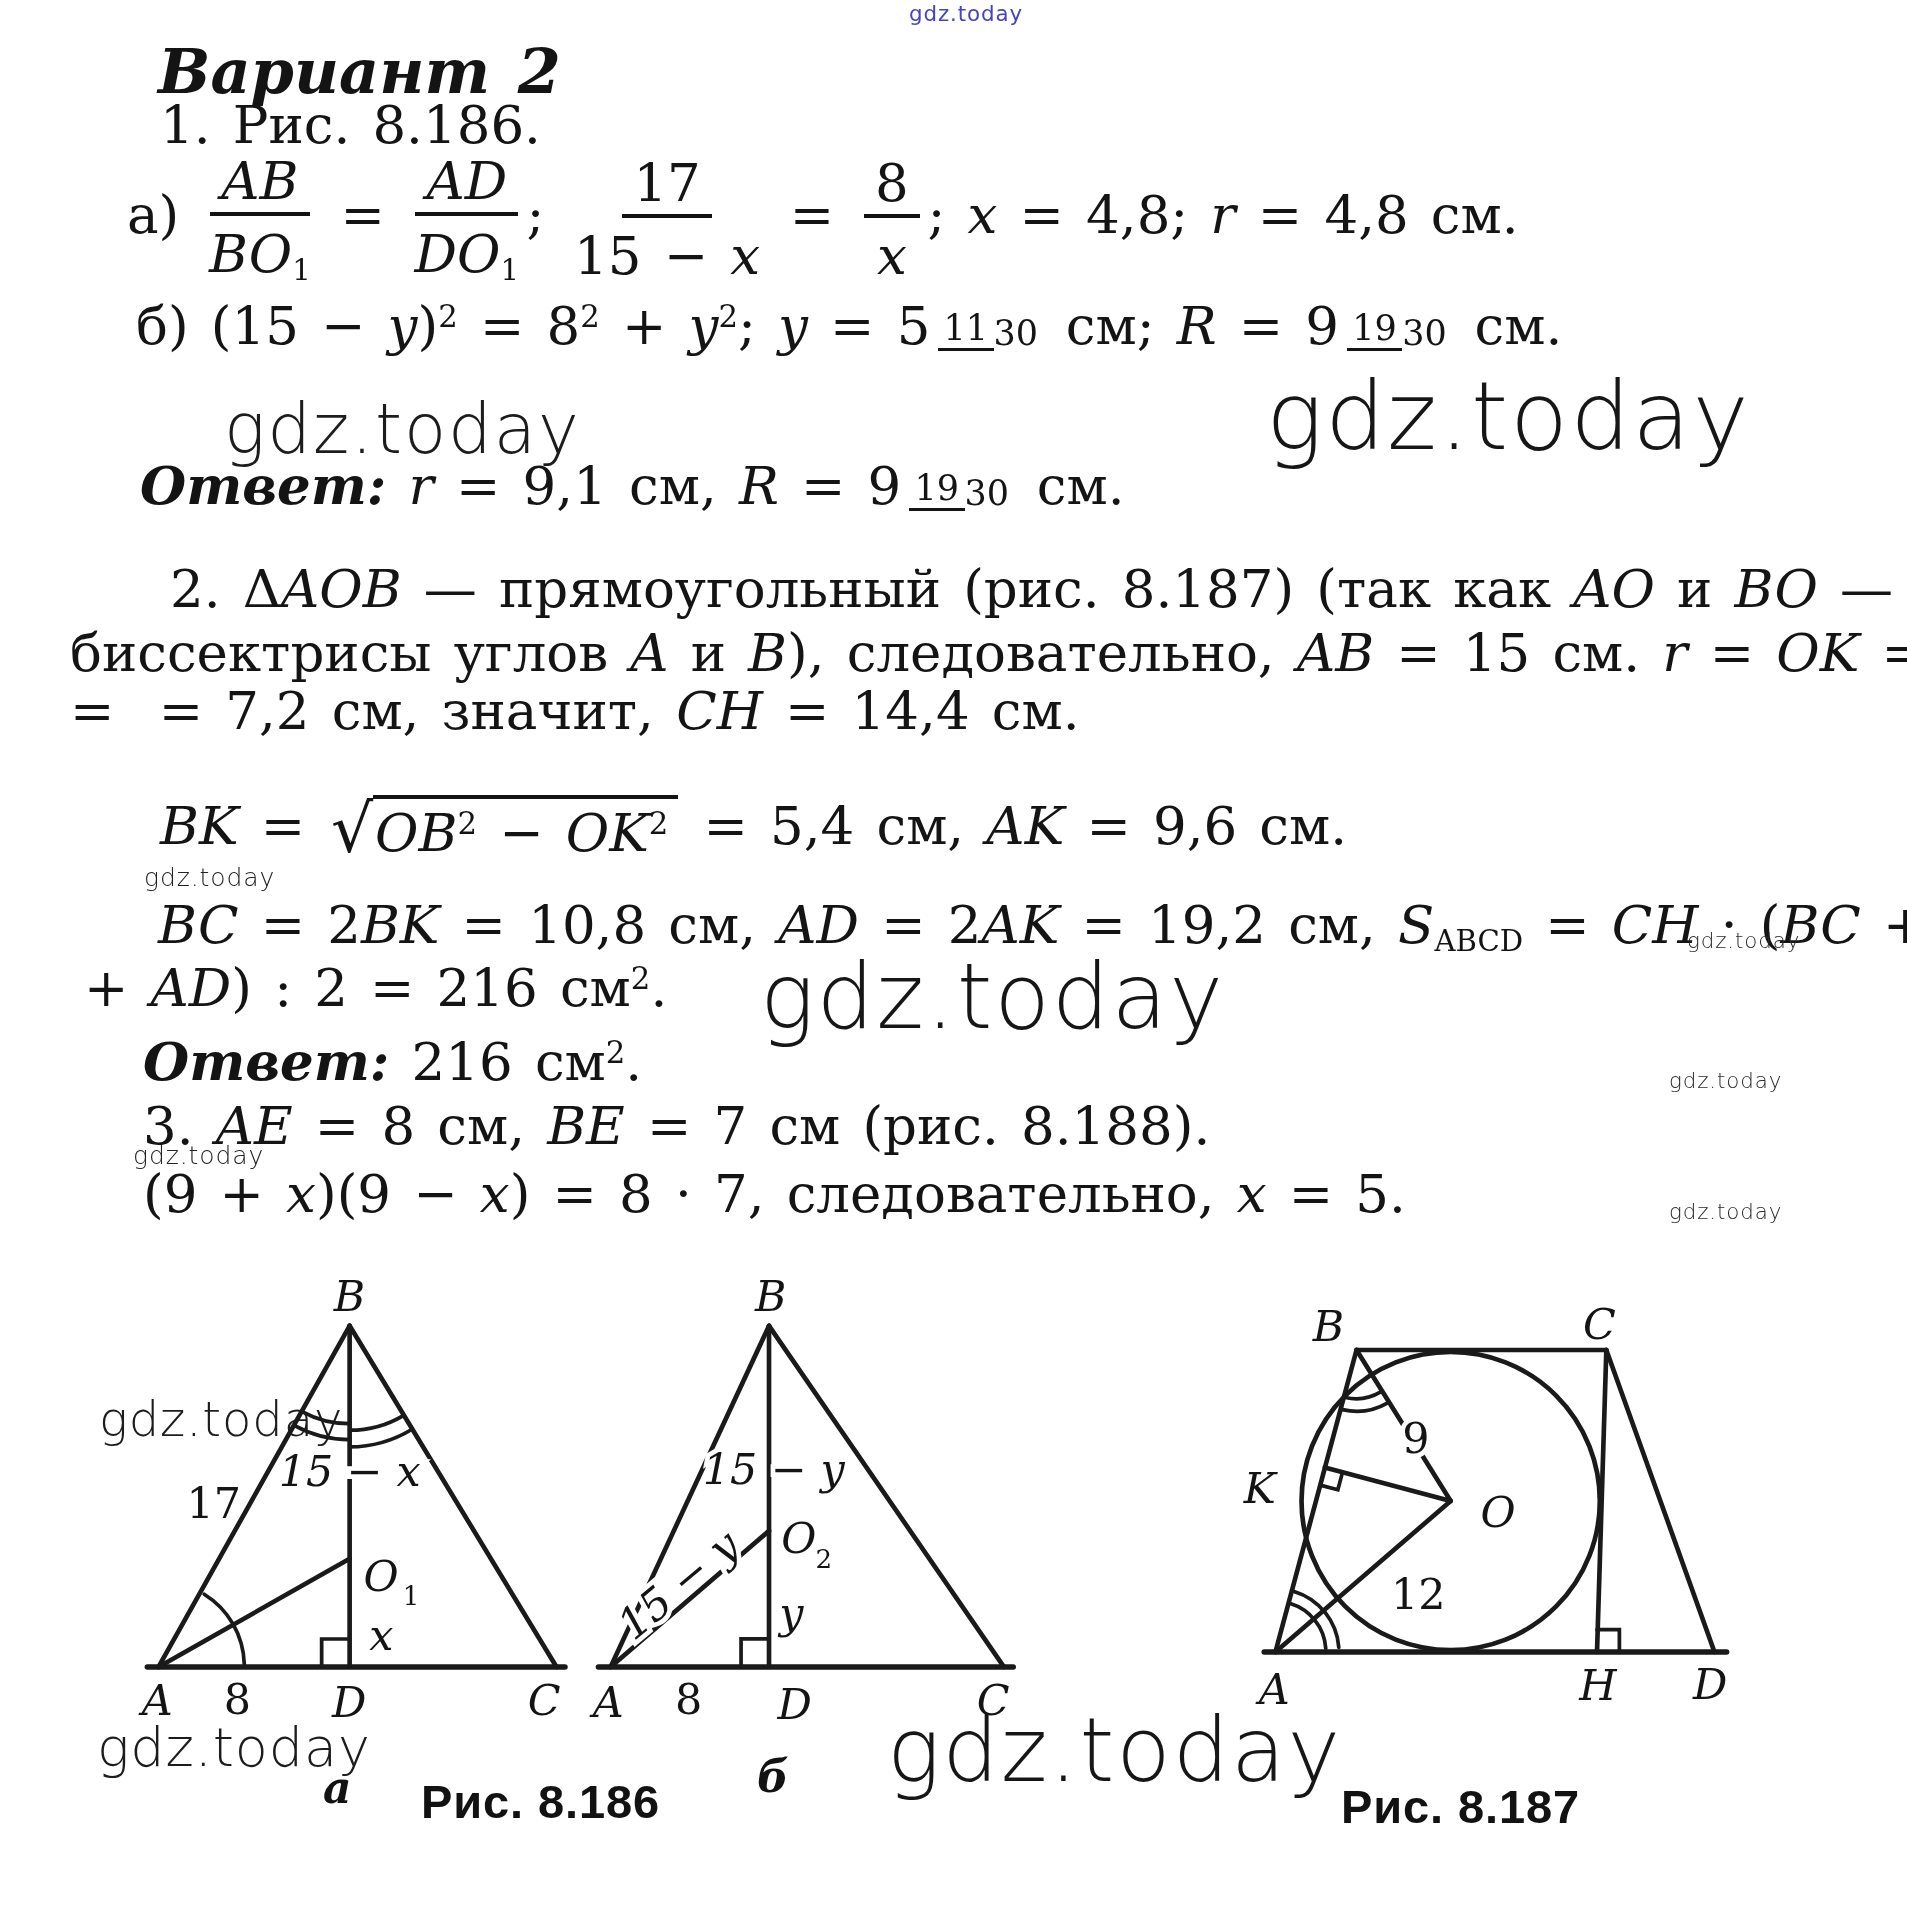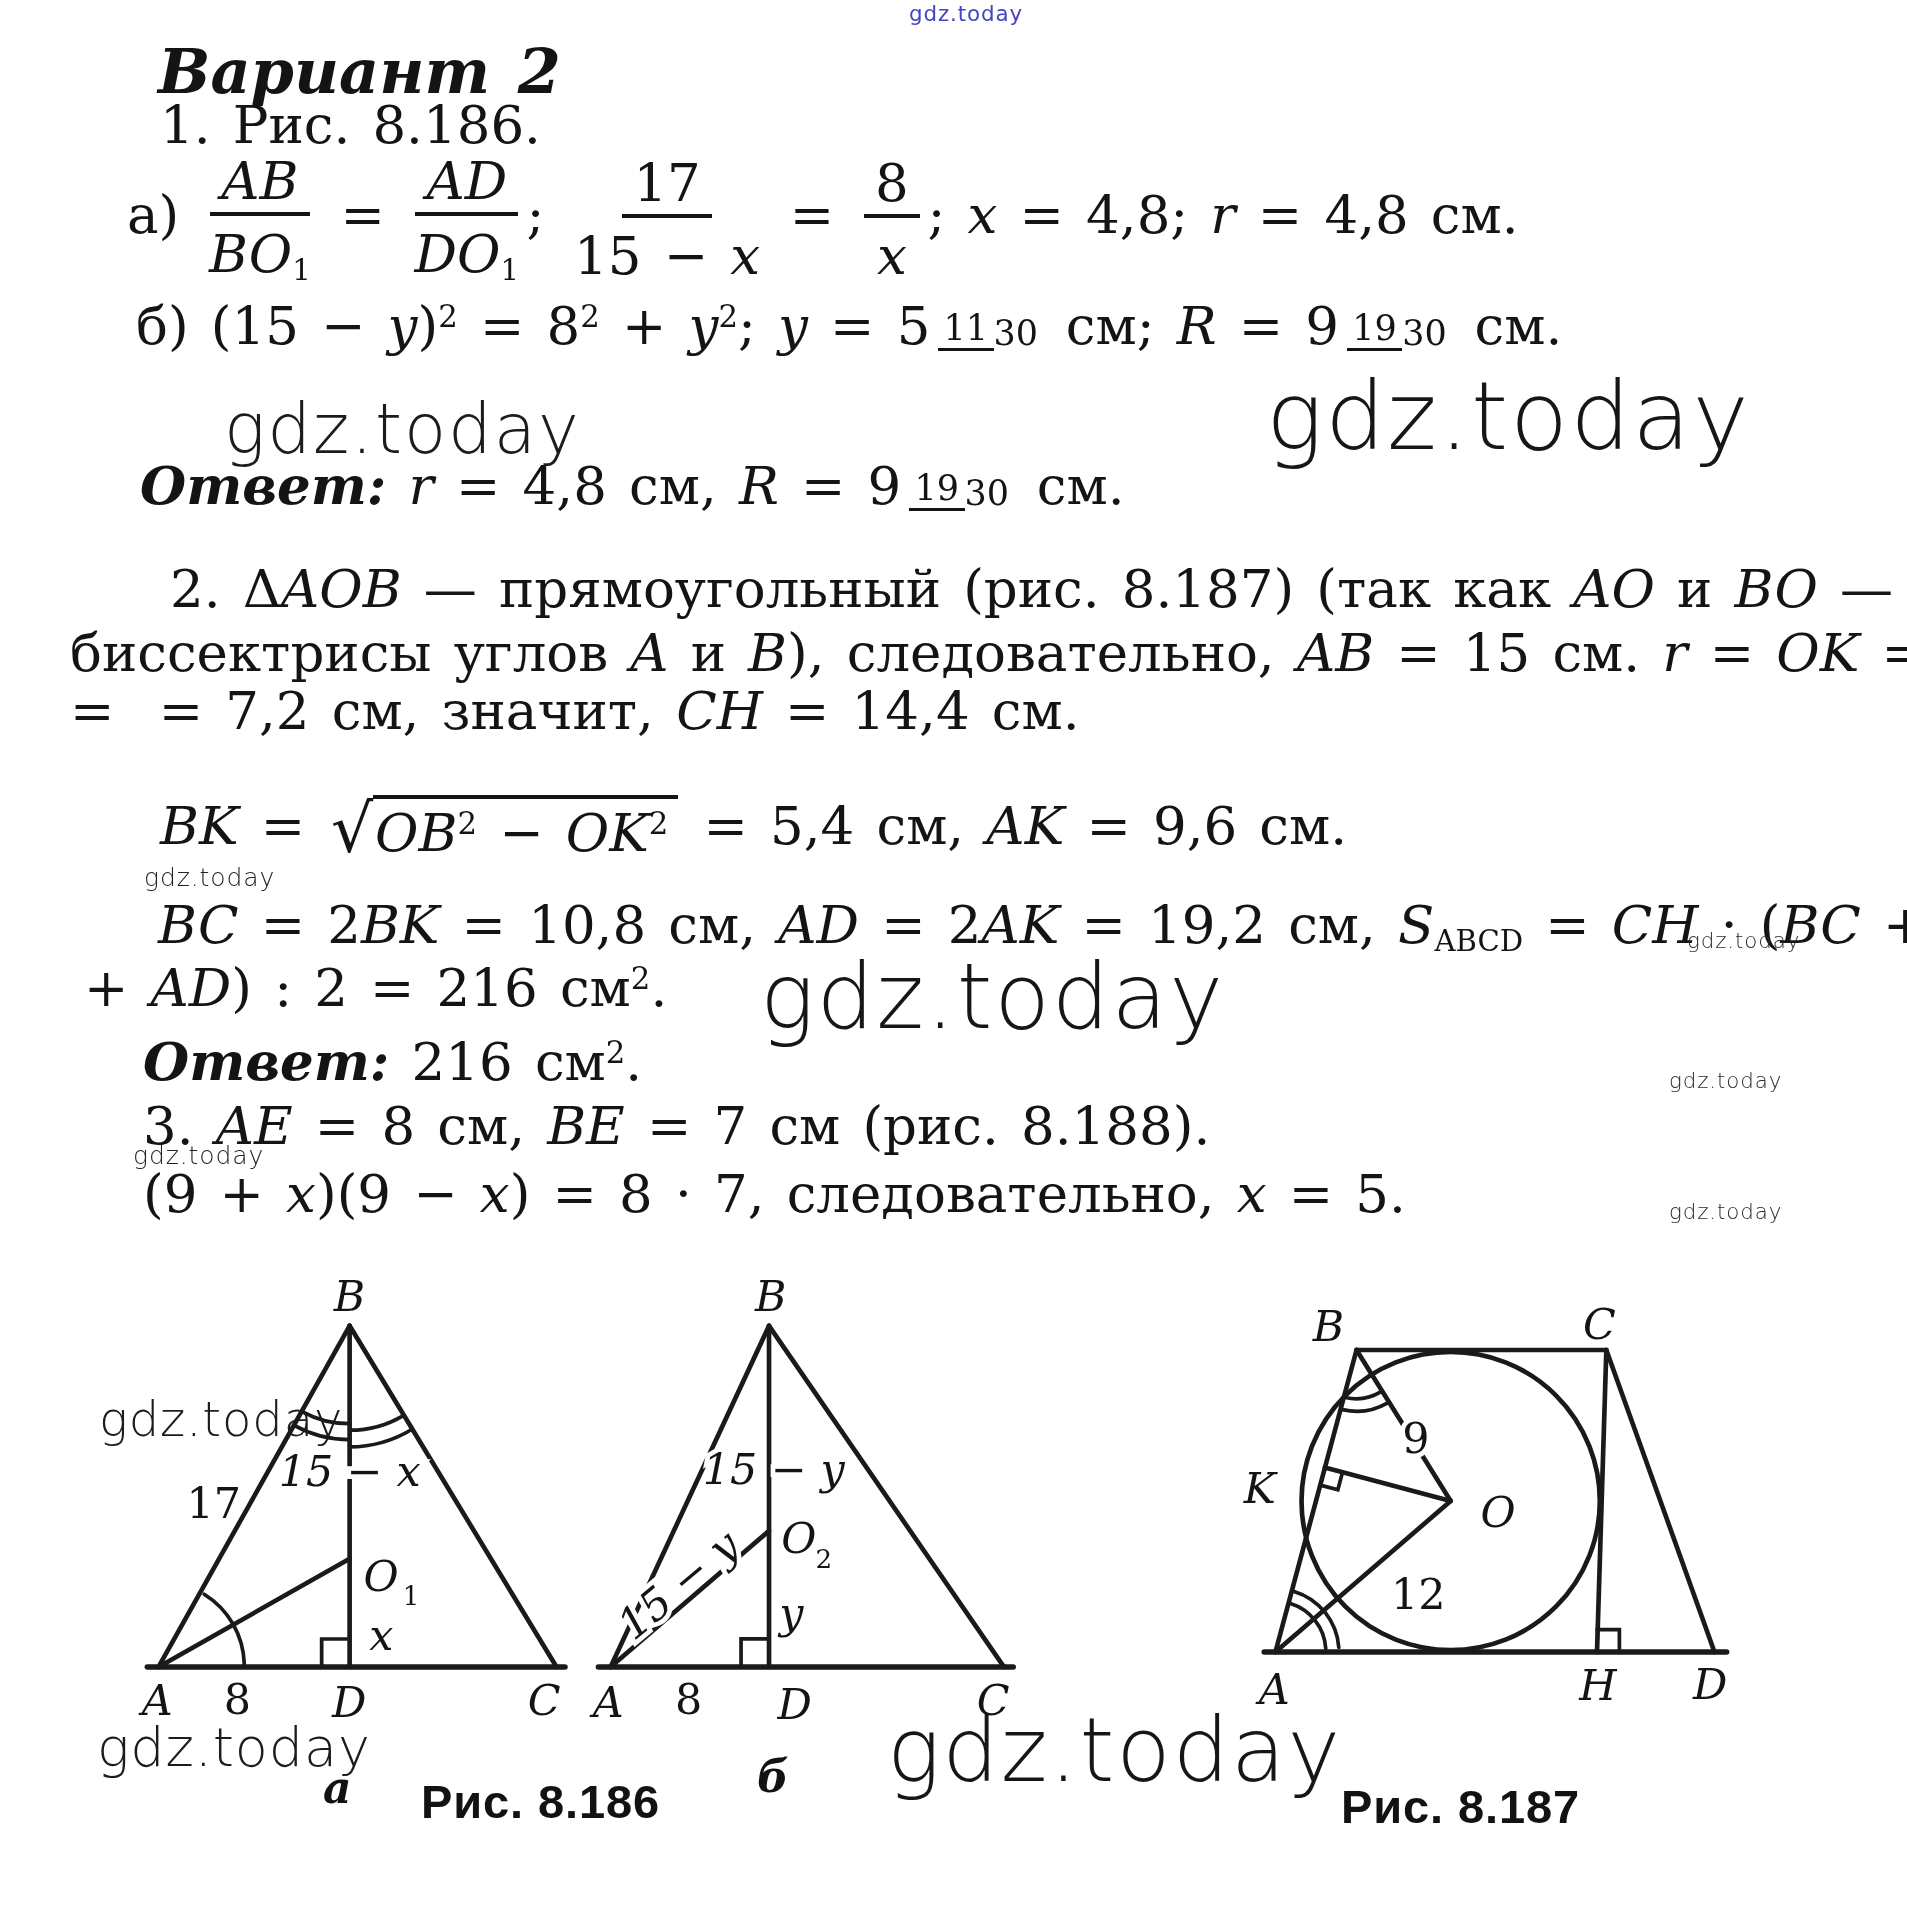--- a/index.html
+++ b/index.html
@@ -44,21 +44,21 @@
 </head>
 <body>
 
 <div id="page">
 
   <div id="text-layer">
       <div class="line" style="left: 158px; top: 34px; font-size: 62px;"><span class="bi">Вариант 2</span></div>
       <div class="line" style="left: 160px; top: 93px;"><span class="r">1. Рис. 8.186.</span></div>
       <div class="line" style="left: 127px; top: 152px;"><span class="r">а) </span><span class="frac"><span class="fnum"><span class="i">AB</span></span><span class="fden"><span class="i">BO</span><span class="sub">1</span></span></span><span class="r"> = </span><span class="frac"><span class="fnum"><span class="i">AD</span></span><span class="fden"><span class="i">DO</span><span class="sub">1</span></span></span><span class="r">; </span><span class="frac"><span class="fnum"><span class="r">17</span></span><span class="fden"><span class="r">15 − </span><span class="i">x</span></span></span><span class="r"> = </span><span class="frac"><span class="fnum"><span class="r">8</span></span><span class="fden"><span class="i">x</span></span></span><span class="r">; </span><span class="i">x</span><span class="r"> = 4,8; </span><span class="i">r</span><span class="r"> = 4,8 см.</span></div>
       <div class="line" style="left: 136px; top: 294px;"><span class="r">б) (15 − </span><span class="i">y</span><span class="r">)</span><span class="sup">2</span><span class="r"> = 8</span><span class="sup">2</span><span class="r"> + </span><span class="i">y</span><span class="sup">2</span><span class="r">; </span><span class="i">y</span><span class="r"> = 5</span><span class="mix"><span class="fnum">11</span><span class="fden">30</span></span><span class="r"> см; </span><span class="i">R</span><span class="r"> = 9</span><span class="mix"><span class="fnum">19</span><span class="fden">30</span></span><span class="r"> см.</span></div>
-      <div class="line" style="left: 140px; top: 453px;"><span class="bi">Ответ:</span><span class="r"> </span><span class="i">r</span><span class="r"> = 4,8 см, </span><span class="i">R</span><span class="r"> = 9</span><span class="mix"><span class="fnum">19</span><span class="fden">30</span></span><span class="r"> см.</span></div>
+      <div class="line" style="left: 140px; top: 453px;"><span class="bi">Ответ:</span><span class="r"> </span><span class="i">r</span><span class="r"> = 9,1 см, </span><span class="i">R</span><span class="r"> = 9</span><span class="mix"><span class="fnum">19</span><span class="fden">30</span></span><span class="r"> см.</span></div>
       <div class="line" style="left: 170px; top: 557px;"><span class="r">2. Δ</span><span class="i">AOB</span><span class="r"> — прямоугольный (рис. 8.187) (так как </span><span class="i">AO</span><span class="r"> и </span><span class="i">BO</span><span class="r"> —</span></div>
       <div class="line" style="left: 70px; top: 621px;"><span class="r">биссектрисы углов </span><span class="i">A</span><span class="r"> и </span><span class="i">B</span><span class="r">), следовательно, </span><span class="i">AB</span><span class="r"> = 15 см. </span><span class="i">r</span><span class="r"> = </span><span class="i">OK</span><span class="r"> =</span></div>
       <div class="line" style="left: 70px; top: 679px;"><span class="r">= </span><span class="r"> = 7,2 см, значит, </span><span class="i">CH</span><span class="r"> = 14,4 см.</span></div>
       <div class="line" style="left: 160px; top: 794px;"><span class="i">BK</span><span class="r"> = </span><span class="sqrt"><span class="rad">√</span><span class="under"><span class="i">OB</span><span class="sup">2</span><span class="r"> − </span><span class="i">OK</span><span class="sup">2</span></span></span><span class="r"> = 5,4 см, </span><span class="i">AK</span><span class="r"> = 9,6 см.</span></div>
       <div class="line" style="left: 158px; top: 893px;"><span class="i">BC</span><span class="r"> = 2</span><span class="i">BK</span><span class="r"> = 10,8 см, </span><span class="i">AD</span><span class="r"> = 2</span><span class="i">AK</span><span class="r"> = 19,2 см, </span><span class="i">S</span><span class="sub">ABCD</span><span class="r"> = </span><span class="i">CH</span><span class="r"> · (</span><span class="i">BC</span><span class="r"> +</span></div>
       <div class="line" style="left: 84px; top: 956px;"><span class="r">+ </span><span class="i">AD</span><span class="r">) : 2 = 216 см</span><span class="sup">2</span><span class="r">.</span></div>
       <div class="line" style="left: 143px; top: 1029px;"><span class="bi">Ответ:</span><span class="r"> 216 см</span><span class="sup">2</span><span class="r">.</span></div>
       <div class="line" style="left: 143px; top: 1094px;"><span class="r">3. </span><span class="i">AE</span><span class="r"> = 8 см, </span><span class="i">BE</span><span class="r"> = 7 см (рис. 8.188).</span></div>
       <div class="line" style="left: 143px; top: 1162px;"><span class="r">(9 + </span><span class="i">x</span><span class="r">)(9 − </span><span class="i">x</span><span class="r">) = 8 · 7, следовательно, </span><span class="i">x</span><span class="r"> = 5.</span></div>
     </div>

